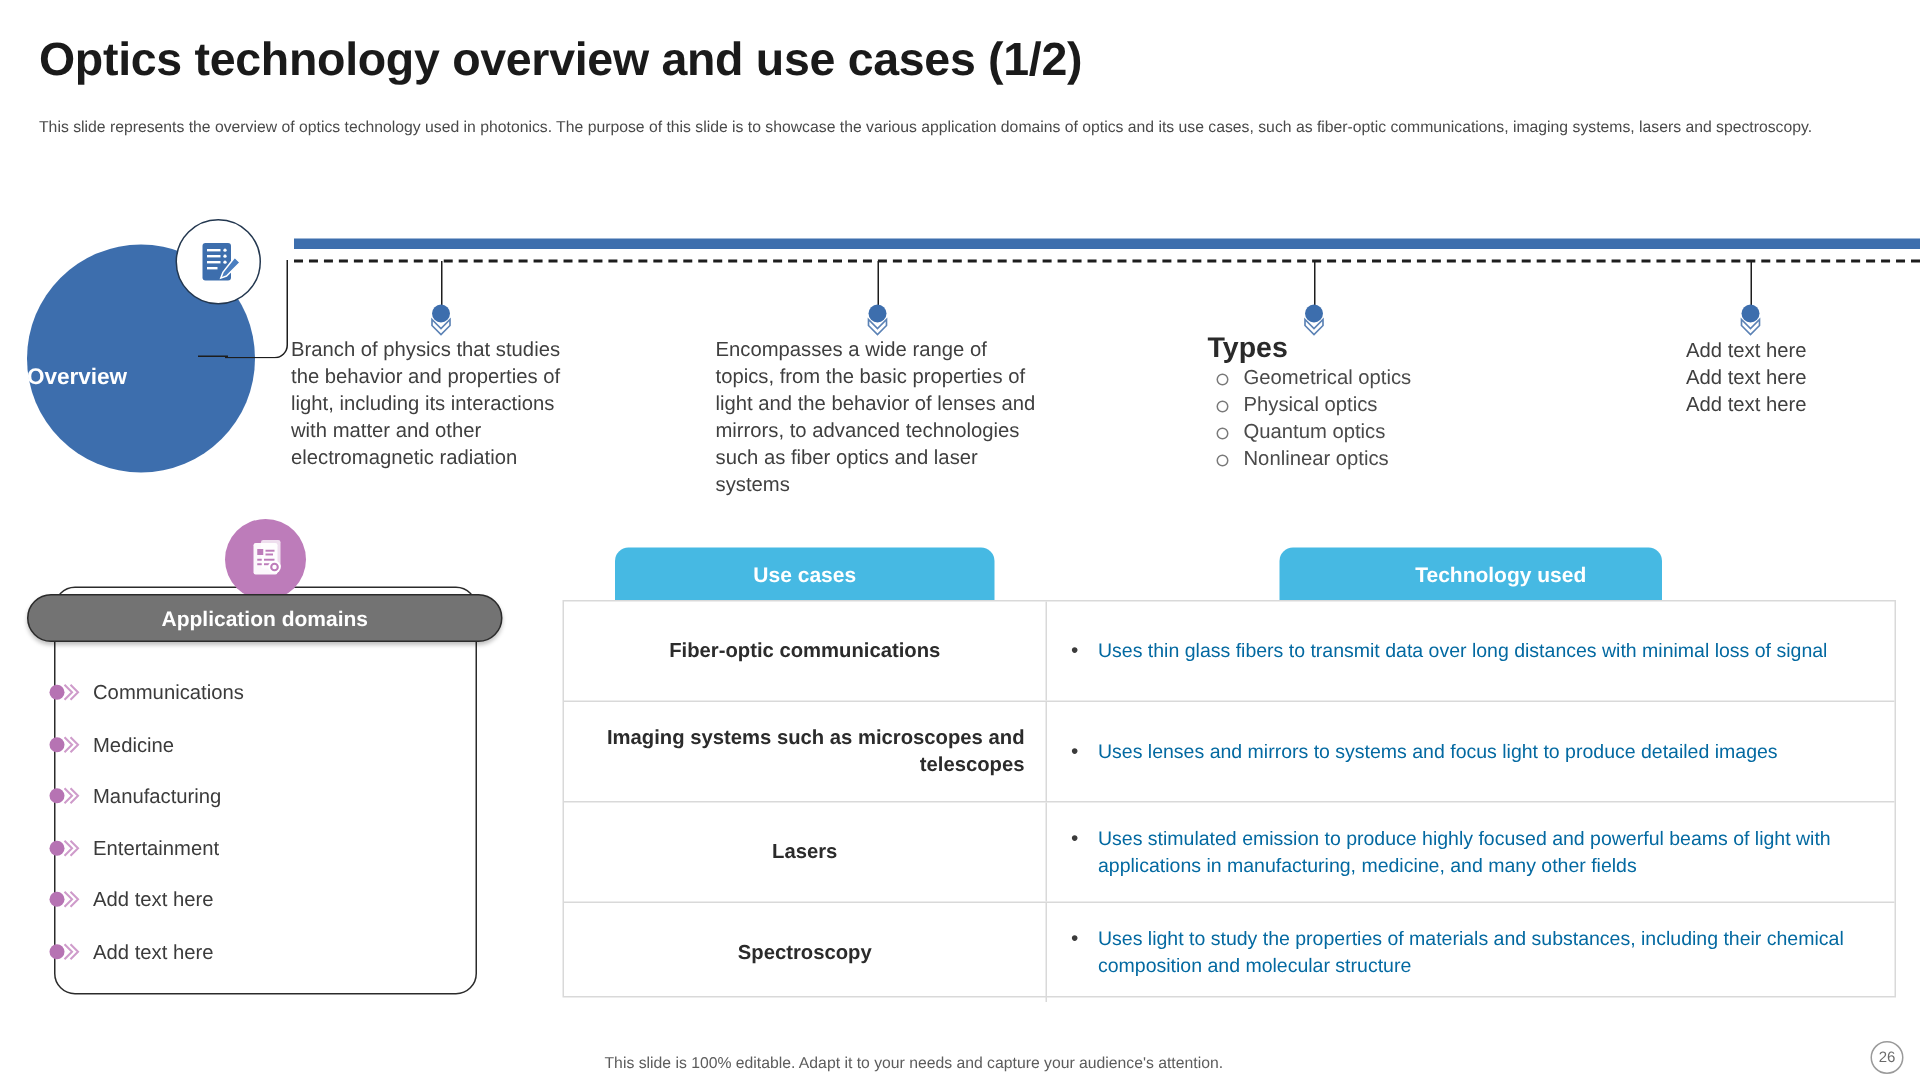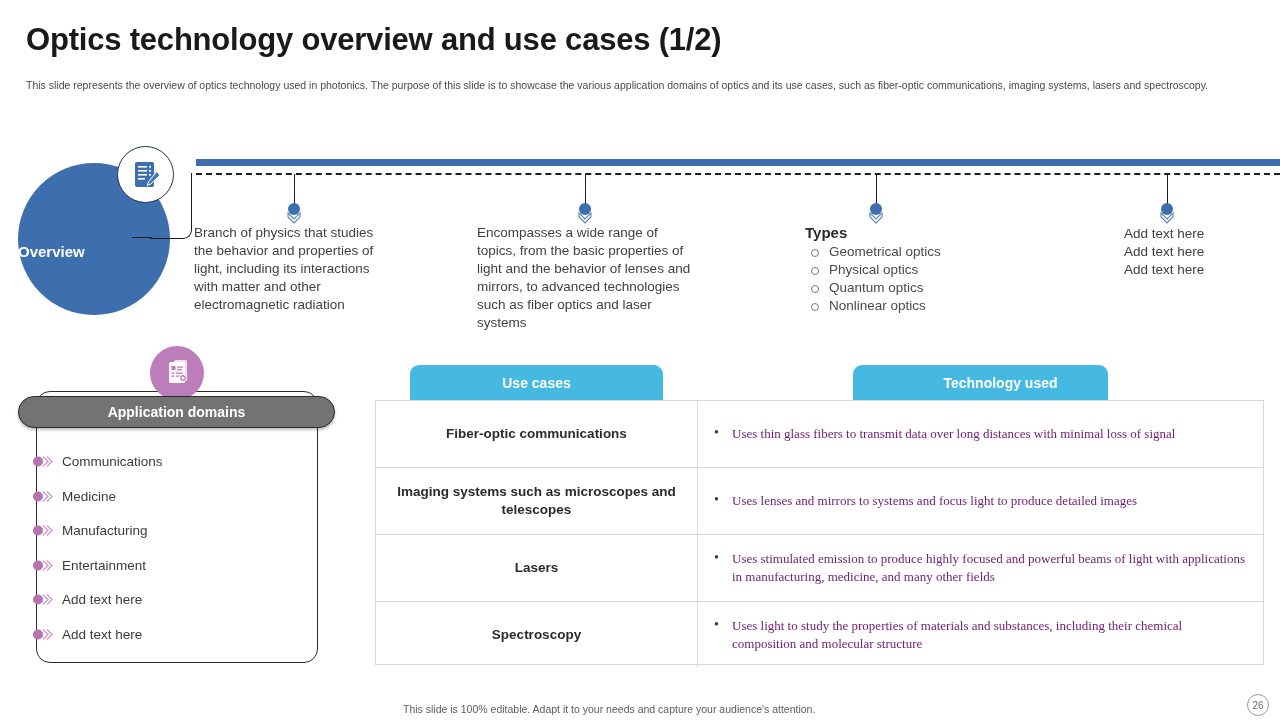--- a/index.html
+++ b/index.html
@@ -40,21 +40,21 @@
     position: absolute; left: 2px; top: 0; width: 12px; height: 12px;
     border-radius: 50%; background: #3d6ead;
   }
   .marker .chev {
     position: absolute; left: 0; top: 7px; width: 16px; height: 16px;
   }
 
   .tl-col { position: absolute; top: 224px; font-size: 13.5px; line-height: 18px; color: #3f3f3f; }
   .tl-col.center { text-align: left; }
 
-  .types-head { font-weight: bold; color: #2a2a2a; font-size: 15px; margin-bottom: 1px; }
+  .types-head { font-weight: bold; color: #2a2a2a; font-size: 19px; margin-bottom: 1px; }
   .types-list { list-style: none; }
   .types-list li {
     position: relative; padding-left: 24px; line-height: 18px;
     font-size: 13.5px; color: #4a4a4a;
   }
   .types-list li::before {
     content: ""; position: absolute; left: 6px; top: 6px;
     width: 6px; height: 6px; border-radius: 50%;
     border: 1px solid #7a7a7a; background: transparent;
   }
@@ -121,31 +121,31 @@
   #tab-tech { left: 853px; top: 365px; width: 255px; padding-left: 40px; }
 
   .table {
     position: absolute; left: 375px; top: 400px; width: 889px; height: 265px;
     border: 1px solid #d9d9d9; border-collapse: collapse;
   }
   .trow { display: flex; border-bottom: 1px solid #d9d9d9; }
   .trow:last-child { border-bottom: none; }
   .cell-left {
     width: 322px; min-height: 66px; display: flex; align-items: center;
-    justify-content: center; text-align: center; padding: 6px 14px;
+    justify-content: center; text-align: right; padding: 6px 14px;
     font-size: 13.5px; font-weight: bold; color: #2b2b2b; line-height: 18px;
     border-right: 1px solid #d9d9d9;
   }
   .cell-right {
     flex: 1; min-height: 66px; display: flex; align-items: center;
     padding: 8px 16px 8px 12px;
   }
   .cell-right .bul {
-    font-size: 13px; color: #701a75; line-height: 18px;
-    position: relative; padding-left: 22px; font-family: Liberation Serif, serif;
+    font-size: 13px; color: #0369a1; line-height: 18px;
+    position: relative; padding-left: 22px;
   }
   .cell-right .bul::before {
     content: "\2022"; position: absolute; left: 4px; top: -1px;
     color: #3b3b3b; font-size: 14px;
   }
 
   
   .footer {
     position: absolute; left: 403px; top: 703px;
     font-size: 10.5px; color: #5c5c5c;

